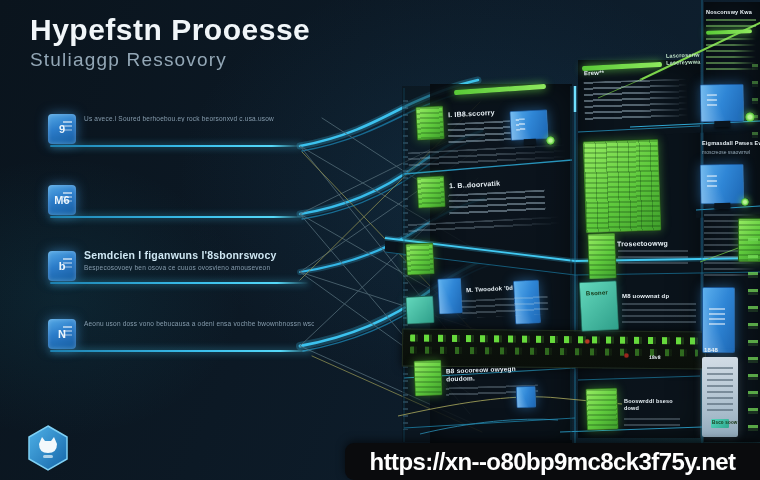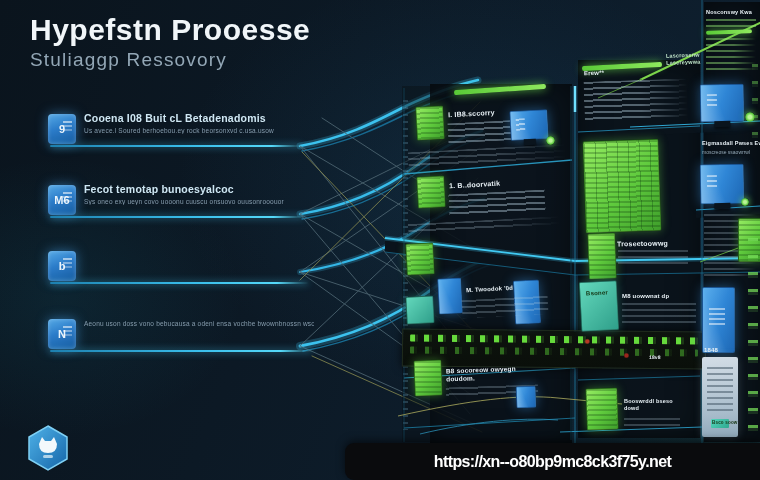--- a/index.html
+++ b/index.html
@@ -53,57 +53,56 @@
   .rack{background:linear-gradient(180deg,#0d130e,#0a0f0a);border:1px solid #202b1c;box-shadow:0 0 10px rgba(0,0,0,.7);z-index:5;}
   .ledrow{height:7px;margin:5px 7px 4px;border-radius:1px;
     background:repeating-linear-gradient(90deg,#66da3c 0 5px,rgba(102,218,60,.18) 5px 8px,transparent 8px 14px);}
   .ledrow.dim{opacity:.55;background:repeating-linear-gradient(90deg,#4db22e 0 4px,rgba(80,180,50,.15) 4px 7px,transparent 7px 15px);}
   .gdot{border-radius:50%;z-index:7;background:radial-gradient(circle,#baf598 0 25%,#57c636 60%,rgba(87,198,54,0) 75%);box-shadow:0 0 6px rgba(120,230,90,.8);}
   .estrip{z-index:6;background:repeating-linear-gradient(180deg,rgba(120,225,90,.85) 0 3px,rgba(120,225,90,.18) 3px 6px,transparent 6px 17px);opacity:.85;}
   .ticks{z-index:4;background:repeating-linear-gradient(180deg,rgba(120,180,210,.5) 0 2px,transparent 2px 7px);opacity:.5;}
   .badge{z-index:8;background:linear-gradient(135deg,#55d6bc,#2fa890);border-radius:1px;}
   .urlbar{left:345px;top:443px;width:415px;height:37px;background:#0a0b0d;border-radius:9px 0 0 9px;
     display:flex;align-items:center;justify-content:center;z-index:20;box-shadow:0 -2px 8px rgba(0,0,0,.6);}
-  .urlbar span{color:#ffffff;font-size:16px;font-weight:700;letter-spacing:-.6px;white-space:nowrap;}
+  .urlbar span{color:#ffffff;font-size:24px;font-weight:700;letter-spacing:-.6px;white-space:nowrap;}
   .brand{left:76px;top:440px;font-size:13px;font-weight:700;color:#dde8ef;letter-spacing:.4px;z-index:6;}
 </style>
 </head>
 <body>
 
 <div id="app">
 
   <div class="abs subtitle">Stuliaggp Ressovory</div>
   <div class="abs title">Hypefstn Prooesse</div>
 
   <div class="abs item" style="top:112px;">
     <div class="icon">
         <span>9</span>
       </div>
     <div class="body">
-      <div class="t">Cooena I08 Buit cL Betadenadomis</div>
       <div class="s">Us avece.l Soured berhoebou.ey rock beorsonxvd c.usa.usow</div>
     </div>
     <div class="line" style="top:33px;width:252px;"></div>
   </div>
 
   <div class="abs item" style="top:183px;">
     <div class="icon">
         <span>M6</span>
       </div>
+    <div class="line" style="top:33px;width:254px;"></div>
+  </div>
+
+  <div class="abs item" style="top:249px;">
+    <div class="icon">
+        <span>b</span>
+      </div>
     <div class="body">
-      <div class="t">Fecot temotap bunoesyalcoc</div>
-      <div class="s">Sys oneo exy ueyn covo uooonu cuuscu onsuovo ouusonrooouor</div>
-    </div>
-    <div class="line" style="top:33px;width:254px;"></div>
-  </div>
-
-  <div class="abs item" style="top:249px;">
-    <div class="icon">
-        <span>b</span>
-      </div>
+      <div class="t">Semdcien I figanwuns l'8sbonrswocy</div>
+      <div class="s">Bespecosovoey ben osova ce cuuos ovosvieno amouseveon</div>
+    </div>
     <div class="line" style="top:33px;width:258px;"></div>
   </div>
 
   <div class="abs item" style="top:317px;">
     <div class="icon">
         <span>N</span>
       </div>
     <div class="body">
       <div class="s">Aeonu uson doss vono bebucausa a odeni ensa vochbe bwownbnossn wson auuh</div>
     </div>

